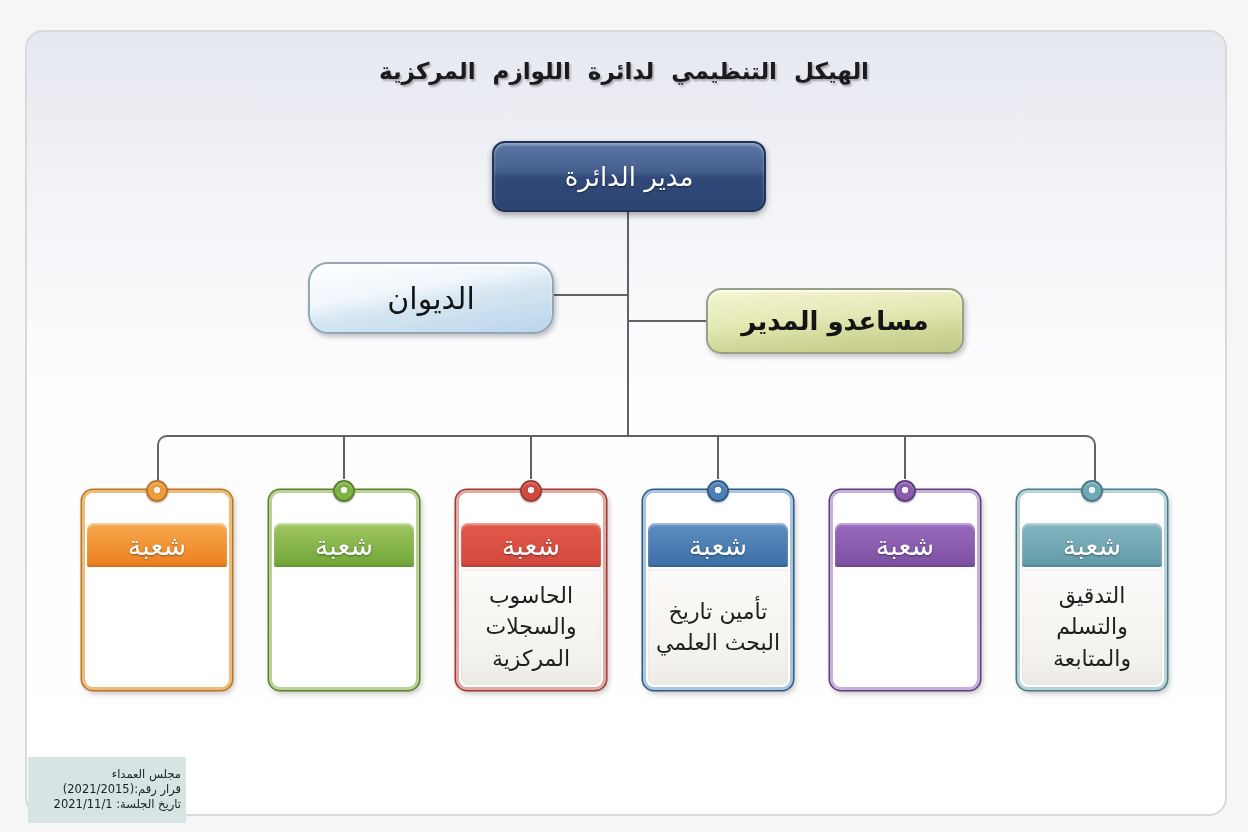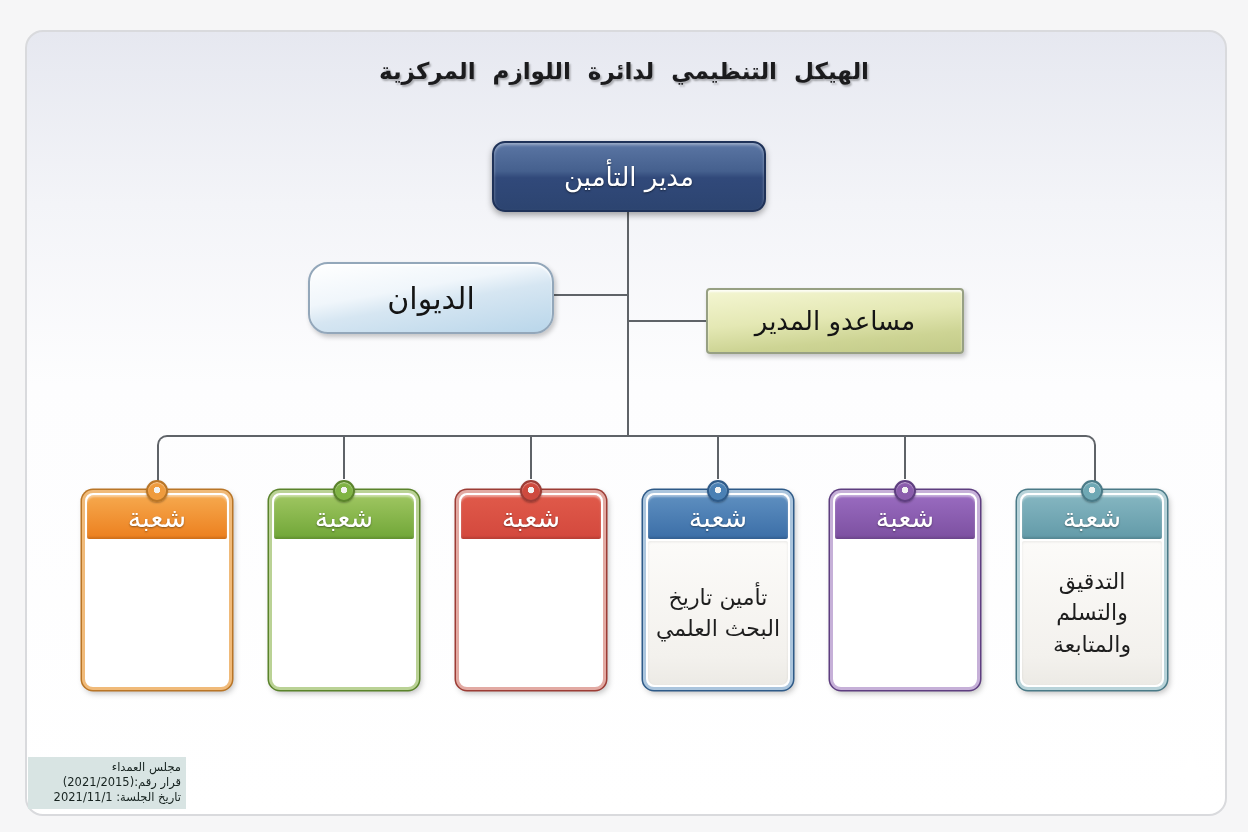--- a/index.html
+++ b/index.html
@@ -21,47 +21,47 @@
   .node{position:absolute;z-index:2;display:flex;align-items:center;justify-content:center;}
   .director{left:492px;top:141px;width:270px;height:67px;border-radius:13px;
             background:linear-gradient(180deg,#5b76a4 0%,#45608e 42%,#31497a 52%,#2c4470 100%);
             border:2px solid #1f3258;color:#fff;font-size:26px;
             box-shadow:inset 0 2px 3px rgba(255,255,255,.4),0 3px 6px rgba(0,0,0,.35);
             text-shadow:0 1px 2px rgba(0,0,0,.5);}
   .diwan{left:308px;top:262px;width:242px;height:68px;border-radius:20px;
          background:linear-gradient(170deg,#ffffff 0%,#f0f6fb 38%,#d6e6f2 55%,#b9d6ea 100%);
          border:2px solid #93a7ba;color:#141414;font-size:30px;
          box-shadow:inset 0 2px 2px rgba(255,255,255,.9),2px 3px 5px rgba(0,0,0,.22);}
-  .assist{left:706px;top:288px;width:254px;height:62px;border-radius:4px;
+  .assist{left:706px;top:288px;width:254px;height:62px;border-radius:15px;
           background:linear-gradient(175deg,#f4f6d2 0%,#e4e8b4 45%,#cdd494 75%,#c2ca88 100%);
           border:2px solid #97a083;color:#141414;font-size:26px;
-          box-shadow:inset 0 2px 2px rgba(255,255,255,.8),2px 3px 5px rgba(0,0,0,.22);}
+          box-shadow:inset 0 2px 2px rgba(255,255,255,.8),2px 3px 5px rgba(0,0,0,.22);font-weight:bold;}
   
   .tag{position:absolute;top:490px;width:150px;height:200px;z-index:2;box-sizing:border-box;
        border:3px solid var(--frame);border-radius:11px;background:#fff;padding:2px;
        box-shadow:0 0 0 1.5px var(--outline),2px 3px 6px rgba(0,0,0,.28);}
   .tag-inner{display:flex;flex-direction:column;height:100%;gap:2px;}
   .tag-header{height:44px;flex:0 0 44px;border-radius:7px 7px 2px 2px;
               background:linear-gradient(180deg,var(--header-top) 0%,var(--header-bottom) 100%);
               box-shadow:inset 0 2px 2px rgba(255,255,255,.45),inset 0 -2px 2px rgba(0,0,0,.12);
               display:flex;align-items:center;justify-content:center;
-              color:#fff;font-size:27px;text-shadow:0 1px 2px rgba(0,0,0,.4);}
+              color:#fff;font-size:27px;text-shadow:0 1px 2px rgba(0,0,0,.4);margin-top:28px;}
   .tag-body{flex:1;border-radius:2px 2px 7px 7px;
             background:linear-gradient(180deg,#fcfbf9 0%,#f3f1ed 80%,#eceae5 100%);
             box-shadow:inset 0 1px 3px rgba(0,0,0,.08);
             display:flex;align-items:center;justify-content:center;text-align:center;
             color:#1e1e1e;font-size:22px;line-height:1.42;white-space:pre-line;}
   .ring{position:absolute;left:50%;top:-13px;margin-left:-11px;width:18px;height:18px;
         border-radius:50%;border:2.5px solid var(--outline);z-index:3;
         background:radial-gradient(circle at 50% 45%,#f2f3f2 0 3px,var(--ring) 3.5px 100%);
         box-shadow:0 1px 2px rgba(0,0,0,.3),inset 0 1px 1px rgba(255,255,255,.5);}
   
   .stamp{position:absolute;left:28px;top:757px;width:158px;min-height:48px;z-index:4;
          background:#d8e4e3;color:#16221f;font-size:11.5px;line-height:1.32;
-         text-align:right;padding:3px 5px;box-sizing:border-box;white-space:pre-line;}
+         text-align:right;padding:10px 5px;box-sizing:border-box;white-space:pre-line;}
   
   .sparkle{position:absolute;left:1166px;top:748px;width:50px;height:50px;background:#ffffff;
            clip-path:polygon(50% 0,61% 39%,100% 50%,61% 61%,50% 100%,39% 61%,0 50%,39% 39%);
            opacity:.9;z-index:0;}
 </style>
 </head>
 <body>
 
 <div id="stage">
   <div class="slide"></div>
@@ -70,40 +70,43 @@
 
   <div class="line" style="left:627px;top:208px;width:2px;height:228px;"></div>
   <div class="line" style="left:550px;top:294px;width:78px;height:2px;"></div>
   <div class="line" style="left:629px;top:320px;width:77px;height:2px;"></div>
   <div class="rail"></div>
   <div class="line" style="left:343px;top:435px;width:2px;height:44px;"></div>
   <div class="line" style="left:530px;top:435px;width:2px;height:44px;"></div>
   <div class="line" style="left:717px;top:435px;width:2px;height:44px;"></div>
   <div class="line" style="left:904px;top:435px;width:2px;height:44px;"></div>
 
-  <div class="node director" dir="rtl">مدير التأمين</div>
+  <div class="node director" dir="rtl">مدير الدائرة</div>
   <div class="node diwan" dir="rtl">الديوان</div>
   <div class="node assist" dir="rtl">مساعدو المدير</div>
 
   <div class="tag" style="left: 82px; --header-top: #f6a94e; --header-bottom: #ec7f1e; --frame: #f0ba79; --outline: #b97526; --ring: #ef9b3d;">
     <span class="ring"></span>
     <div class="tag-inner">
       <div class="tag-header" dir="rtl">شعبة</div>
     </div>
   </div>
   <div class="tag" style="left: 269px; --header-top: #9fc661; --header-bottom: #70a637; --frame: #bad295; --outline: #5a832b; --ring: #7fb344;">
     <span class="ring"></span>
     <div class="tag-inner">
       <div class="tag-header" dir="rtl">شعبة</div>
     </div>
   </div>
   <div class="tag" style="left: 456px; --header-top: #e05a4a; --header-bottom: #d3483d; --frame: #e2aaa3; --outline: #9c3c35; --ring: #ce4a3e;">
     <span class="ring"></span>
     <div class="tag-inner">
       <div class="tag-header" dir="rtl">شعبة</div>
+      <div class="tag-body" dir="rtl">الحاسوب
+والسجلات
+المركزية</div>
     </div>
   </div>
   <div class="tag" style="left: 643px; --header-top: #5e8fc0; --header-bottom: #3b6ea7; --frame: #abc5dd; --outline: #2e5a88; --ring: #4a80b4;">
     <span class="ring"></span>
     <div class="tag-inner">
       <div class="tag-header" dir="rtl">شعبة</div>
       <div class="tag-body" dir="rtl">تأمين تاريخ
 البحث العلمي</div>
     </div>
   </div>

